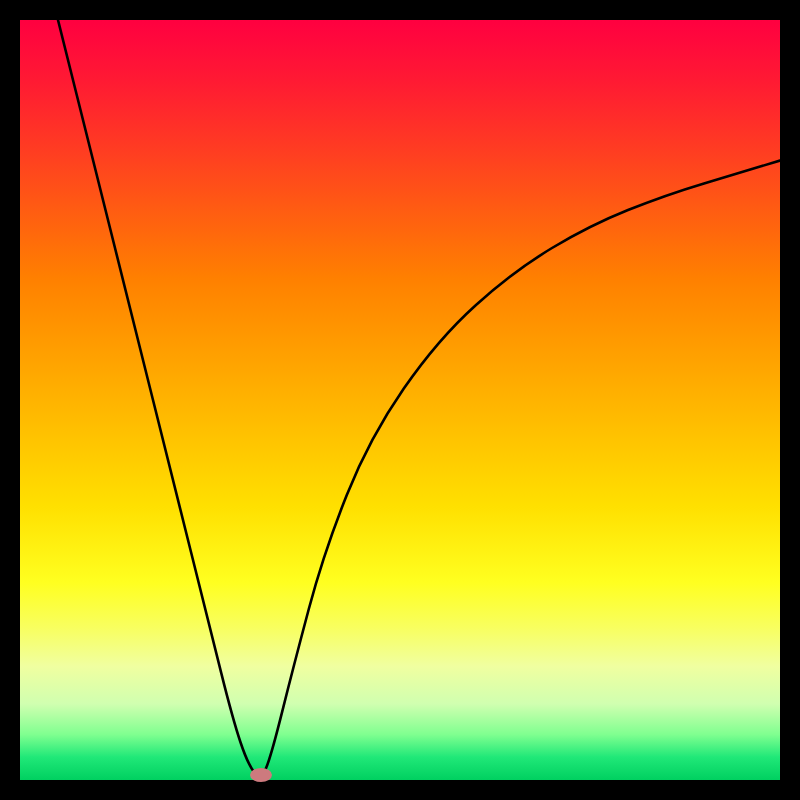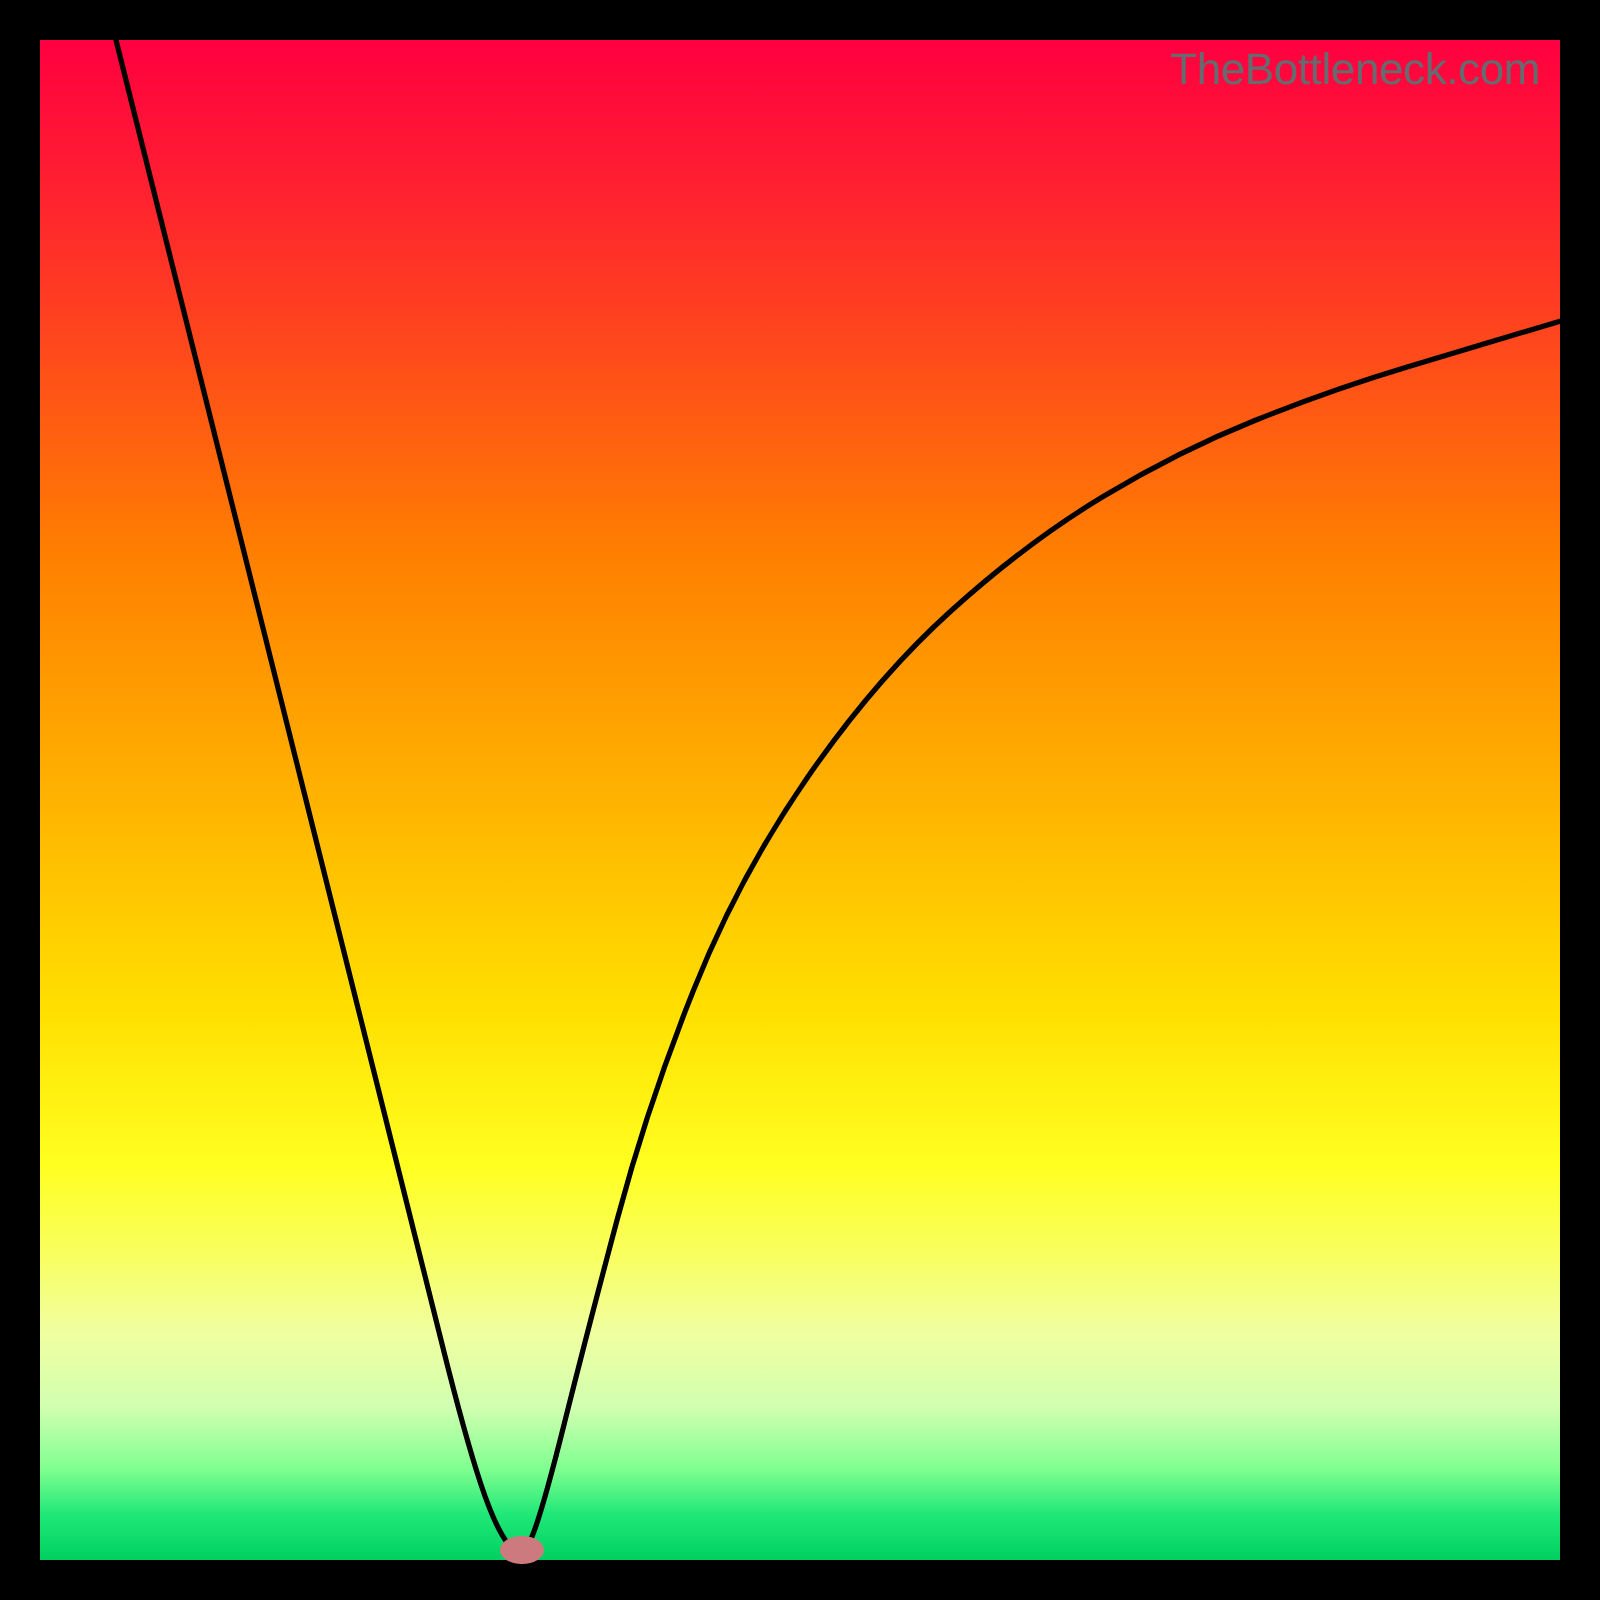--- a/index.html
+++ b/index.html
@@ -64,21 +64,20 @@
     background: #cd7a7e;
     transform: translate(-50%, -50%);
   }
 </style>
 </head>
 <body>
 
 <div class="outer">
   <div class="plot">
 
-    <div class="watermark">TheBottleneck.com</div>
 
     <svg class="curve-svg" viewBox="0 0 760 760">
       <path id="curvePath" class="curve-path" d="M 38 0 Q 38 0 57 76 Q 76 152 95 228 Q 114 304 133 380 Q 152 456 171 532 Q 190 608 201.4 653.6 Q 212.8 699.2 220.4 722 Q 228 744.8 234.46 752.4 Q 240.92000000000002 760 245.86 748.6 Q 250.8 737.2 262.2 691.6 Q 273.59999999999997 646 288.79999999999995 589 Q 304 532 326.8 475 Q 349.6 418 383.80000000000007 368.6 Q 418.00000000000006 319.20000000000005 456 285 Q 494 250.79999999999995 532 228 Q 570 205.20000000000005 608 190 Q 646 174.79999999999995 684 163.39999999999998 Q 722 152 741 146.3 T 760 140.60000000000002"></path>
     </svg>
 
     <div id="marker" class="marker" style="left: 240.92px; top: 755.44px; background: rgb(205, 122, 126);"></div>
 
   </div>
 </div>
 

